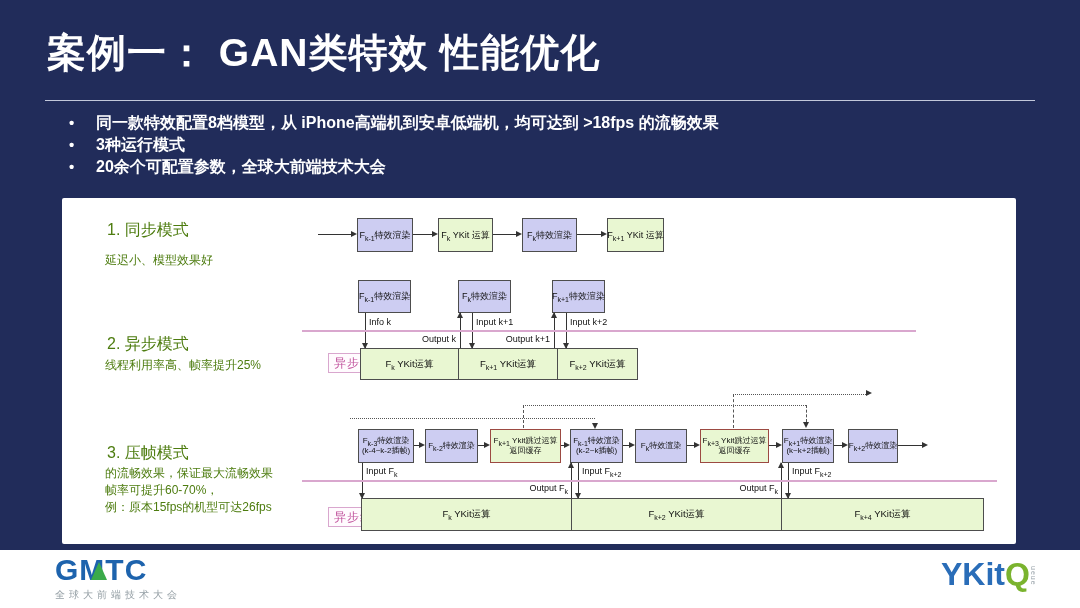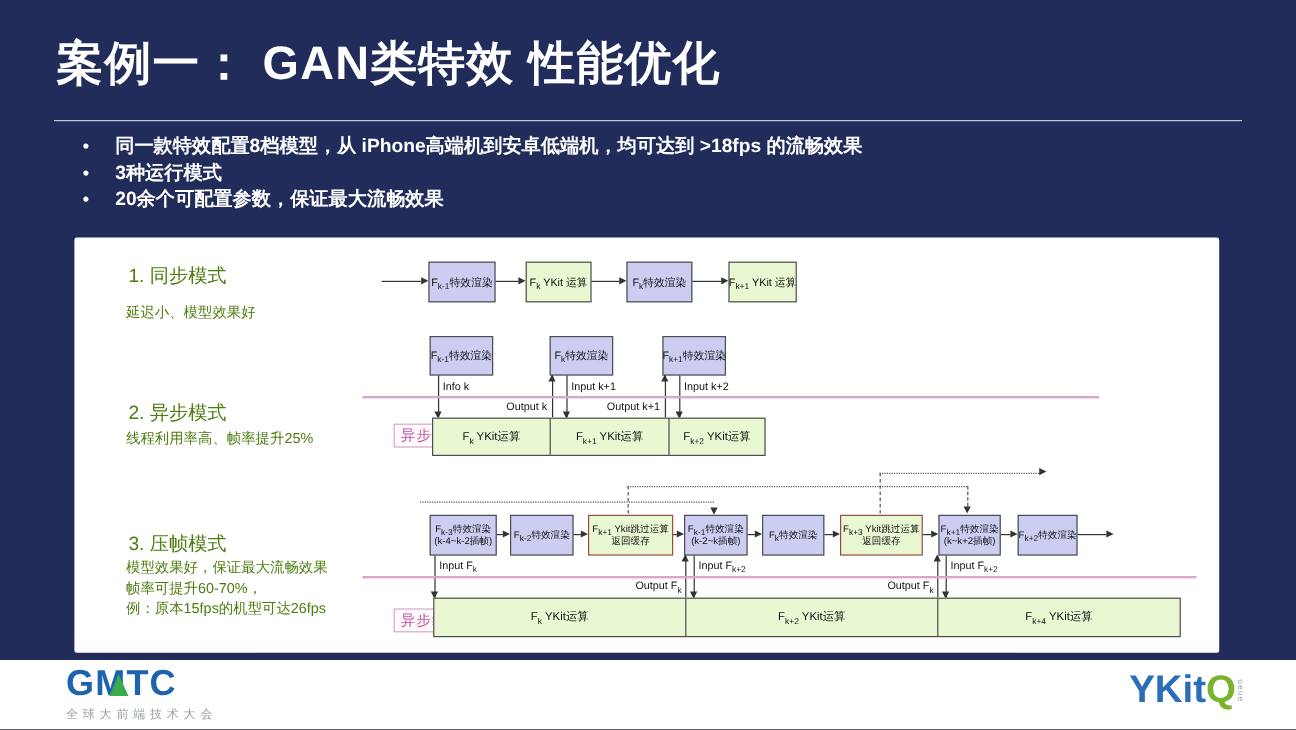--- a/index.html
+++ b/index.html
@@ -58,21 +58,21 @@
 <body>
 
 <div class="slide">
 
   <h1 class="slide-title">案例一： GAN类特效 性能优化</h1>
   <div class="title-rule"></div>
 
   <ul class="bullets">
     <li>同一款特效配置8档模型，从 iPhone高端机到安卓低端机，均可达到 &gt;18fps 的流畅效果</li>
     <li>3种运行模式</li>
-    <li>20余个可配置参数，保证最大流畅效果</li>
+    <li>20余个可配置参数，全球大前端技术大会</li>
   </ul>
 
   <div class="panel">
 
     <div class="mode-title" style="left:45px;top:22px">1. 同步模式</div>
     <div class="mode-desc" style="left:43px;top:54px">延迟小、模型效果好</div>
 
     <i class="hl ar" style="left:256px;top:36px;width:33px"></i>
     <div class="fbox purple" style="left:295px;top:20px;width:56px;height:34px">
       <span><span>F</span><sub>k-1</sub><span>特效渲染</span></span>
@@ -124,21 +124,21 @@
       </div>
       <div class="cell" style="width:99px">
         <span><span>F</span><sub>k+1</sub><span> YKit运算</span></span>
       </div>
       <div class="cell">
         <span><span>F</span><sub>k+2</sub><span> YKit运算</span></span>
       </div>
     </div>
 
     <div class="mode-title" style="left:45px;top:245px">3. 压帧模式</div>
-    <div class="mode-desc" style="left:43px;top:267px">模型效果好，保证最大流畅效果</div>
+    <div class="mode-desc" style="left:43px;top:267px">的流畅效果，保证最大流畅效果</div>
     <div class="mode-desc" style="left:43px;top:284px">帧率可提升60-70%，</div>
     <div class="mode-desc" style="left:43px;top:301px">例：原本15fps的机型可达26fps</div>
 
     <i class="dh" style="left:288px;top:220px;width:245px"></i>
     <i class="tri-d" style="left:530px;top:225px"></i>
     <i class="dv" style="left:461px;top:207px;height:23px"></i>
     <i class="dh" style="left:461px;top:207px;width:283px"></i>
     <i class="dv" style="left:744px;top:207px;height:17px"></i>
     <i class="tri-d" style="left:741px;top:224px"></i>
     <i class="dv" style="left:671px;top:196px;height:34px"></i>

